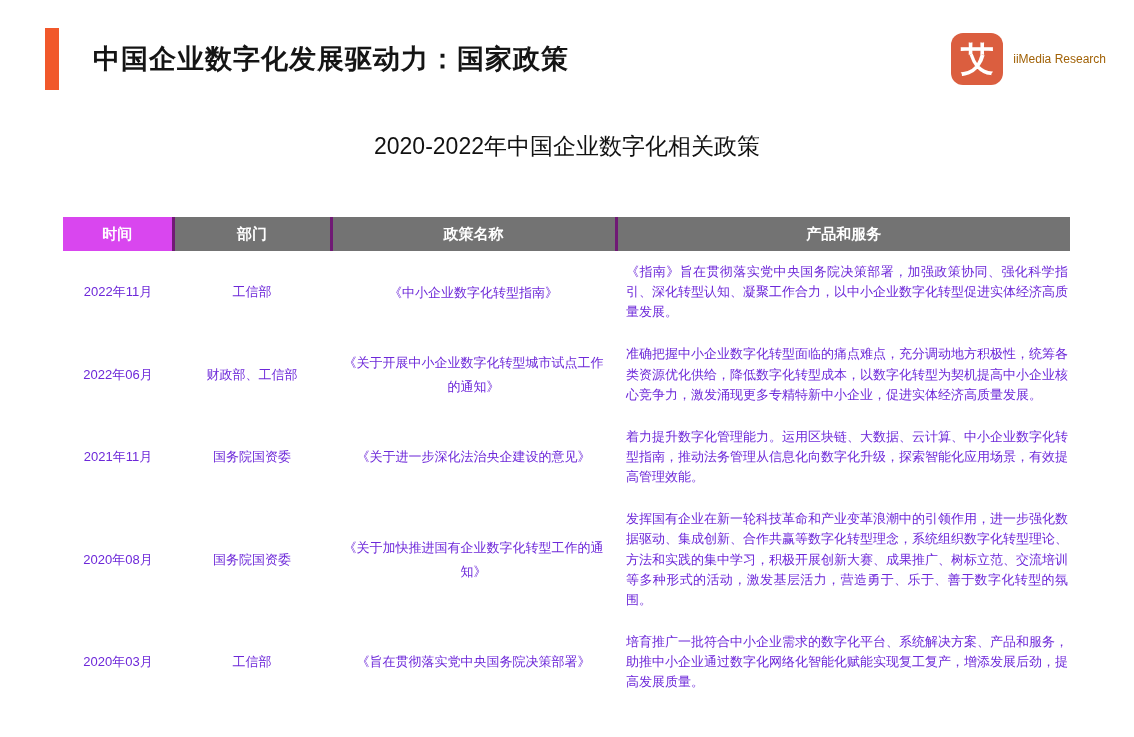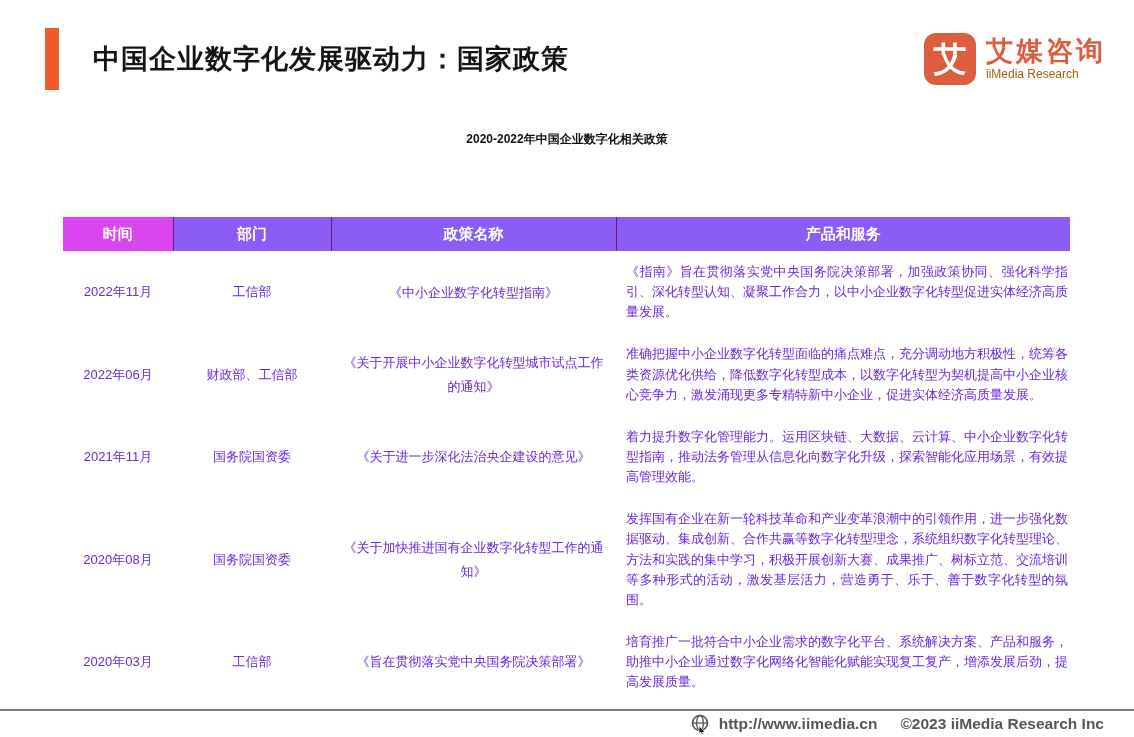--- a/index.html
+++ b/index.html
@@ -16,28 +16,28 @@
   .logo { margin-left:auto; display:flex; align-items:center; gap:10px; }
   .logo-icon {
     width:52px; height:52px; border-radius:12px; background:#DB5E3F;
     color:#fff; font-size:33px; font-weight:bold;
     display:flex; align-items:center; justify-content:center;
   }
   .logo-cn { font-size:27px; font-weight:bold; color:#DB5E3F; letter-spacing:3px; line-height:1.1; }
   .logo-en { font-size:12px; font-weight:normal; color:#a16207; }
   
   .tbl-head { position:absolute; top:131px; left:0; width:100%; text-align:center; }
-  .tbl-title { font-size:12px; font-weight:bold; color:#111; margin-bottom:1px; }
+  .tbl-title { font-size:23px; font-weight:normal; color:#111; margin-bottom:1px; }
   .tbl-subtitle { font-size:15px; color:#1c1c1c; }
   
   table.policy { position:absolute; top:217px; left:63px; width:1007px;
     border-collapse:collapse; table-layout:fixed; }
   thead th {
     height:34px; font-size:15px; font-weight:bold; color:#ffffff;
-    background:#8b5cf6; border-left:1px solid #701a75; text-align:center;
+    background:#737373; border-left:3px solid #701a75; text-align:center;
   }
   thead th:first-child { border-left:none; background:#d946ef; }
   tbody td {
     font-size:13px; color:#6d28d9; padding:11px 4px;
     text-align:center; vertical-align:middle; line-height:1.55;
   }
   tbody td.policy-name { padding-left:10px; padding-right:10px; line-height:1.8; }
   tbody td.content { text-align:justify; padding-left:10px; padding-right:2px; }
   
   .ftr { position:absolute; left:0; right:0; top:709px; border-top:2px solid #7d7d7d; }
@@ -55,21 +55,20 @@
 <div class="page">
 
   <div class="hdr">
     <div class="accent-bar"></div>
     <div class="page-title">中国企业数字化发展驱动力：国家政策</div>
     <div class="logo">
       <div class="logo-icon">
         <span>艾</span>
       </div>
       <div>
-        <div class="logo-cn">艾媒咨询</div>
         <div class="logo-en">iiMedia Research</div>
       </div>
     </div>
   </div>
 
   <div class="tbl-head">
     <div class="tbl-title">2020-2022年中国企业数字化相关政策</div>
   </div>
 
   <table class="policy">
@@ -114,28 +113,14 @@
       </tr>
       <tr>
         <td>2020年03月</td>
         <td>工信部</td>
         <td class="policy-name">《旨在贯彻落实党中央国务院决策部署》</td>
         <td class="content">培育推广一批符合中小企业需求的数字化平台、系统解决方案、产品和服务，助推中小企业通过数字化网络化智能化赋能实现复工复产，增添发展后劲，提高发展质量。</td>
       </tr>
     </tbody>
   </table>
 
-  <div class="ftr">
-    <div class="ftr-inner">
-      <span class="globe-wrap">
-        <svg width="20" height="20" viewBox="0 0 20 20">
-          <circle cx="10" cy="9" r="7.5" fill="none" stroke="#54565a" stroke-width="1.6"></circle>
-          <ellipse cx="10" cy="9" rx="3.4" ry="7.5" fill="none" stroke="#54565a" stroke-width="1.3"></ellipse>
-          <line x1="2.5" y1="9" x2="17.5" y2="9" stroke="#54565a" stroke-width="1.3"></line>
-          <polygon points="9,12 15,18 12.4,18.2 13.6,20 11.8,20 10.6,18 9,19.6" fill="#1c1c1c" stroke="#ffffff" stroke-width="0.6"></polygon>
-        </svg>
-      </span>
-      <span class="ftr-url">http://www.iimedia.cn</span>
-      <span class="ftr-copy">©2023  iiMedia Research Inc</span>
-    </div>
-  </div>
 
 </div>
 
 </body></html>

